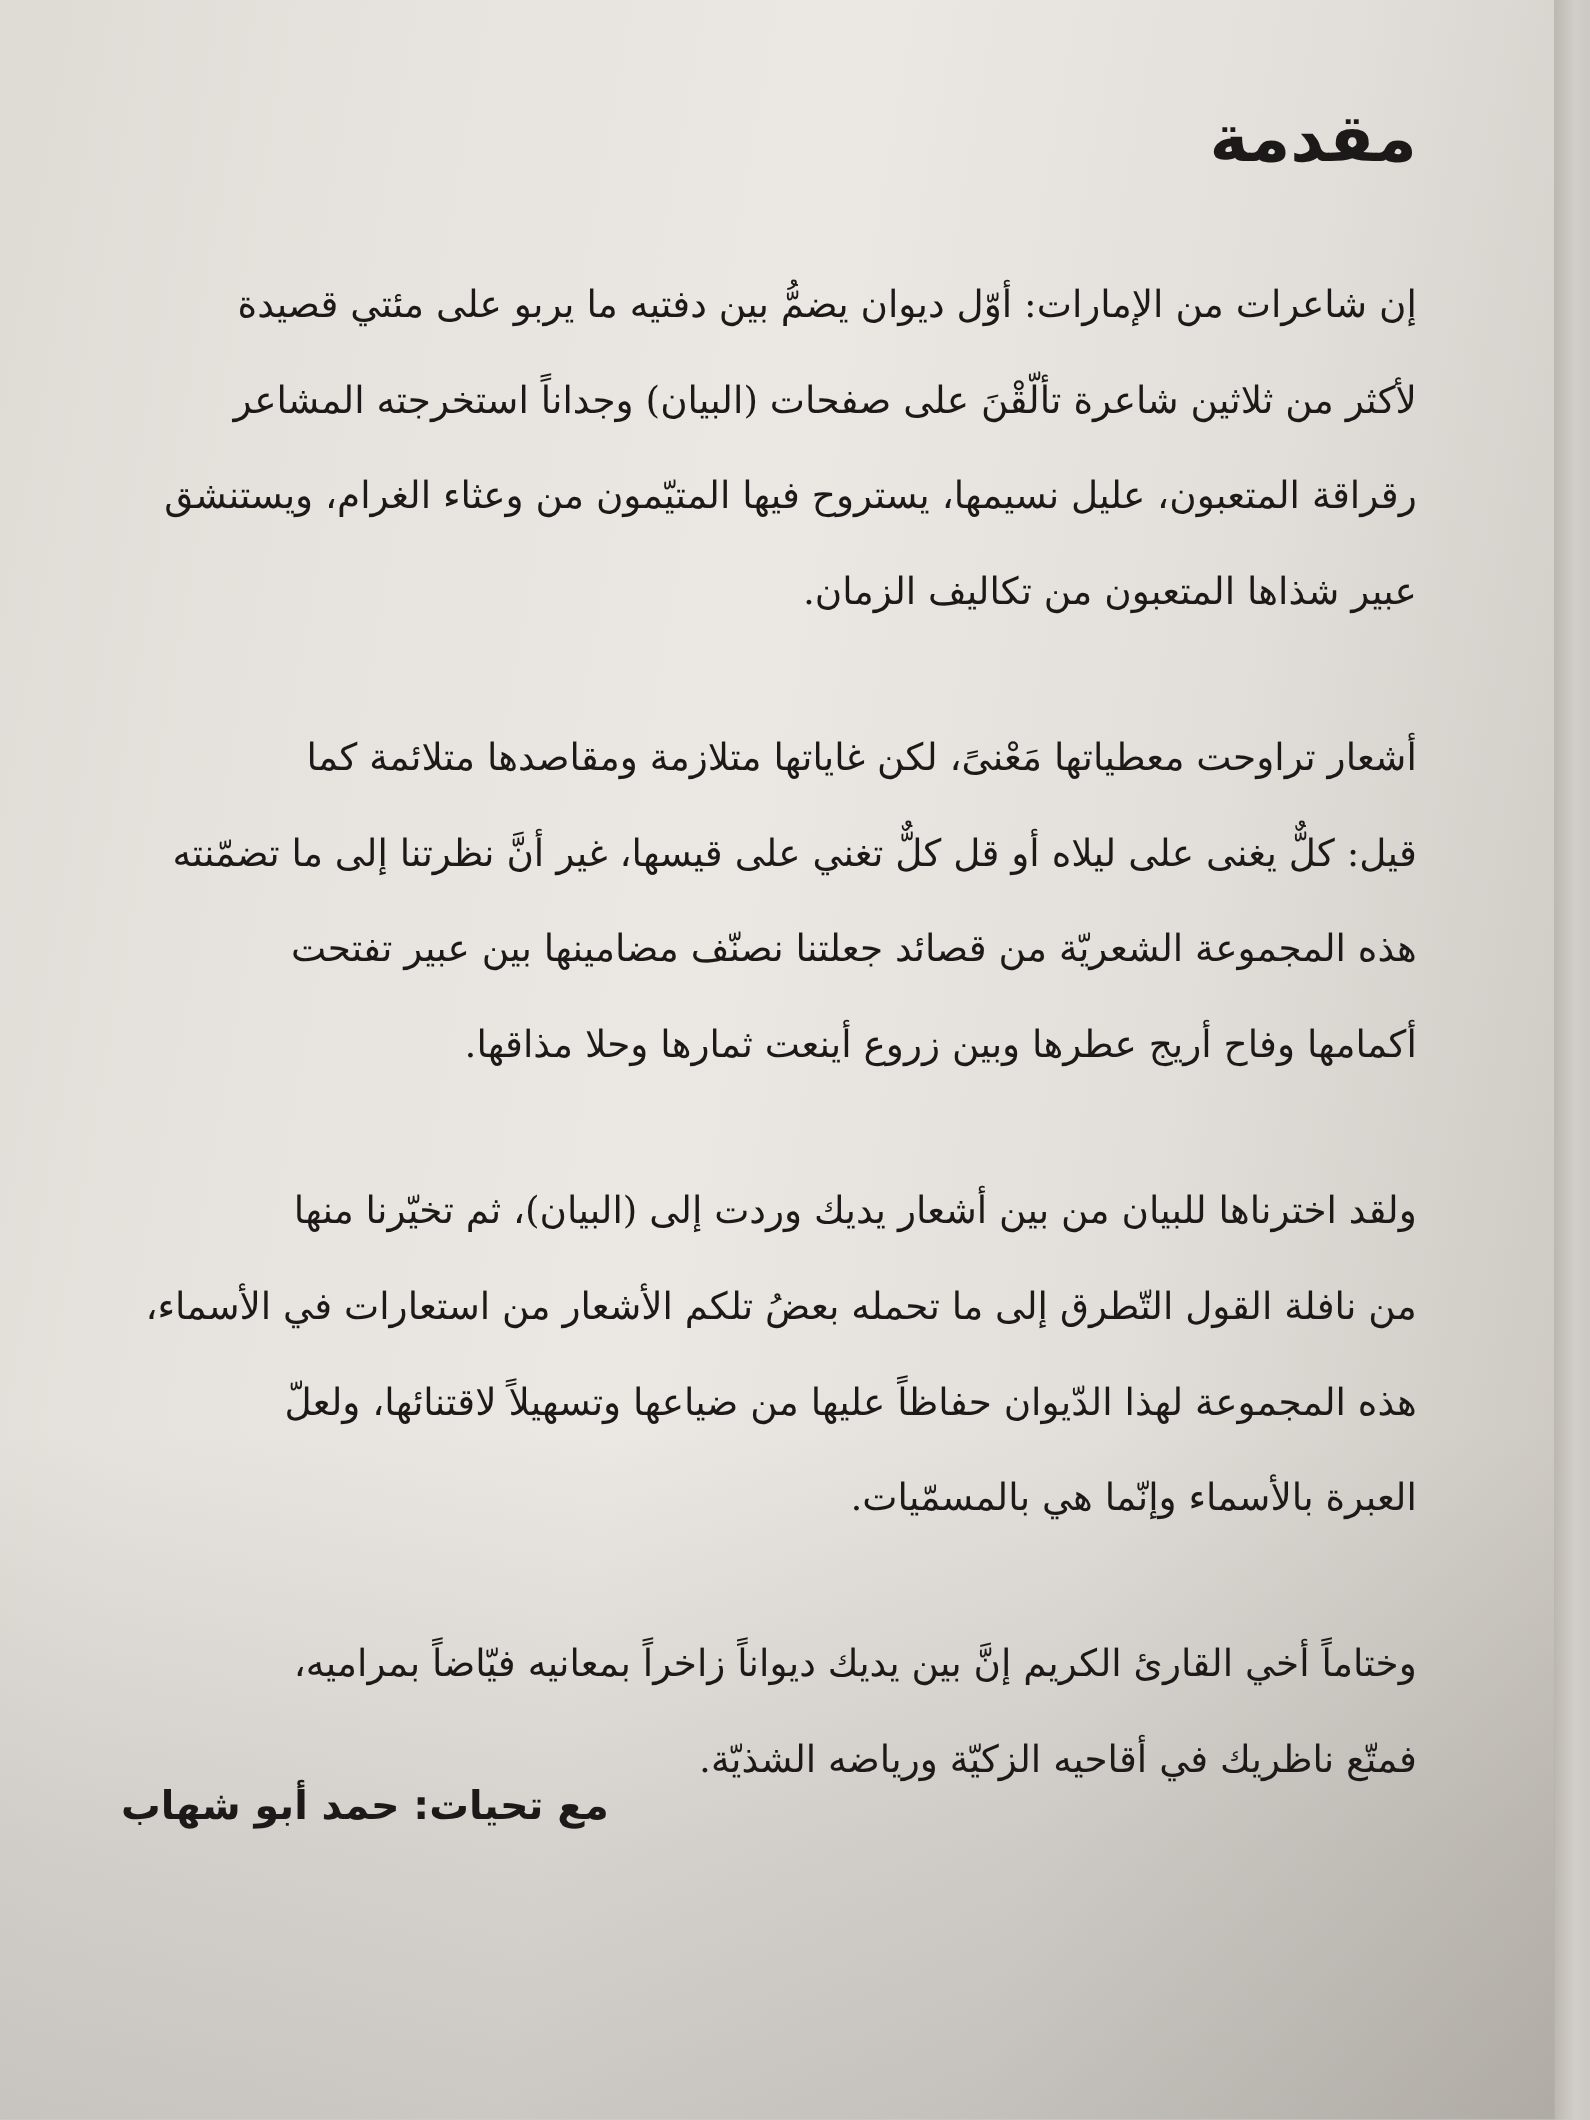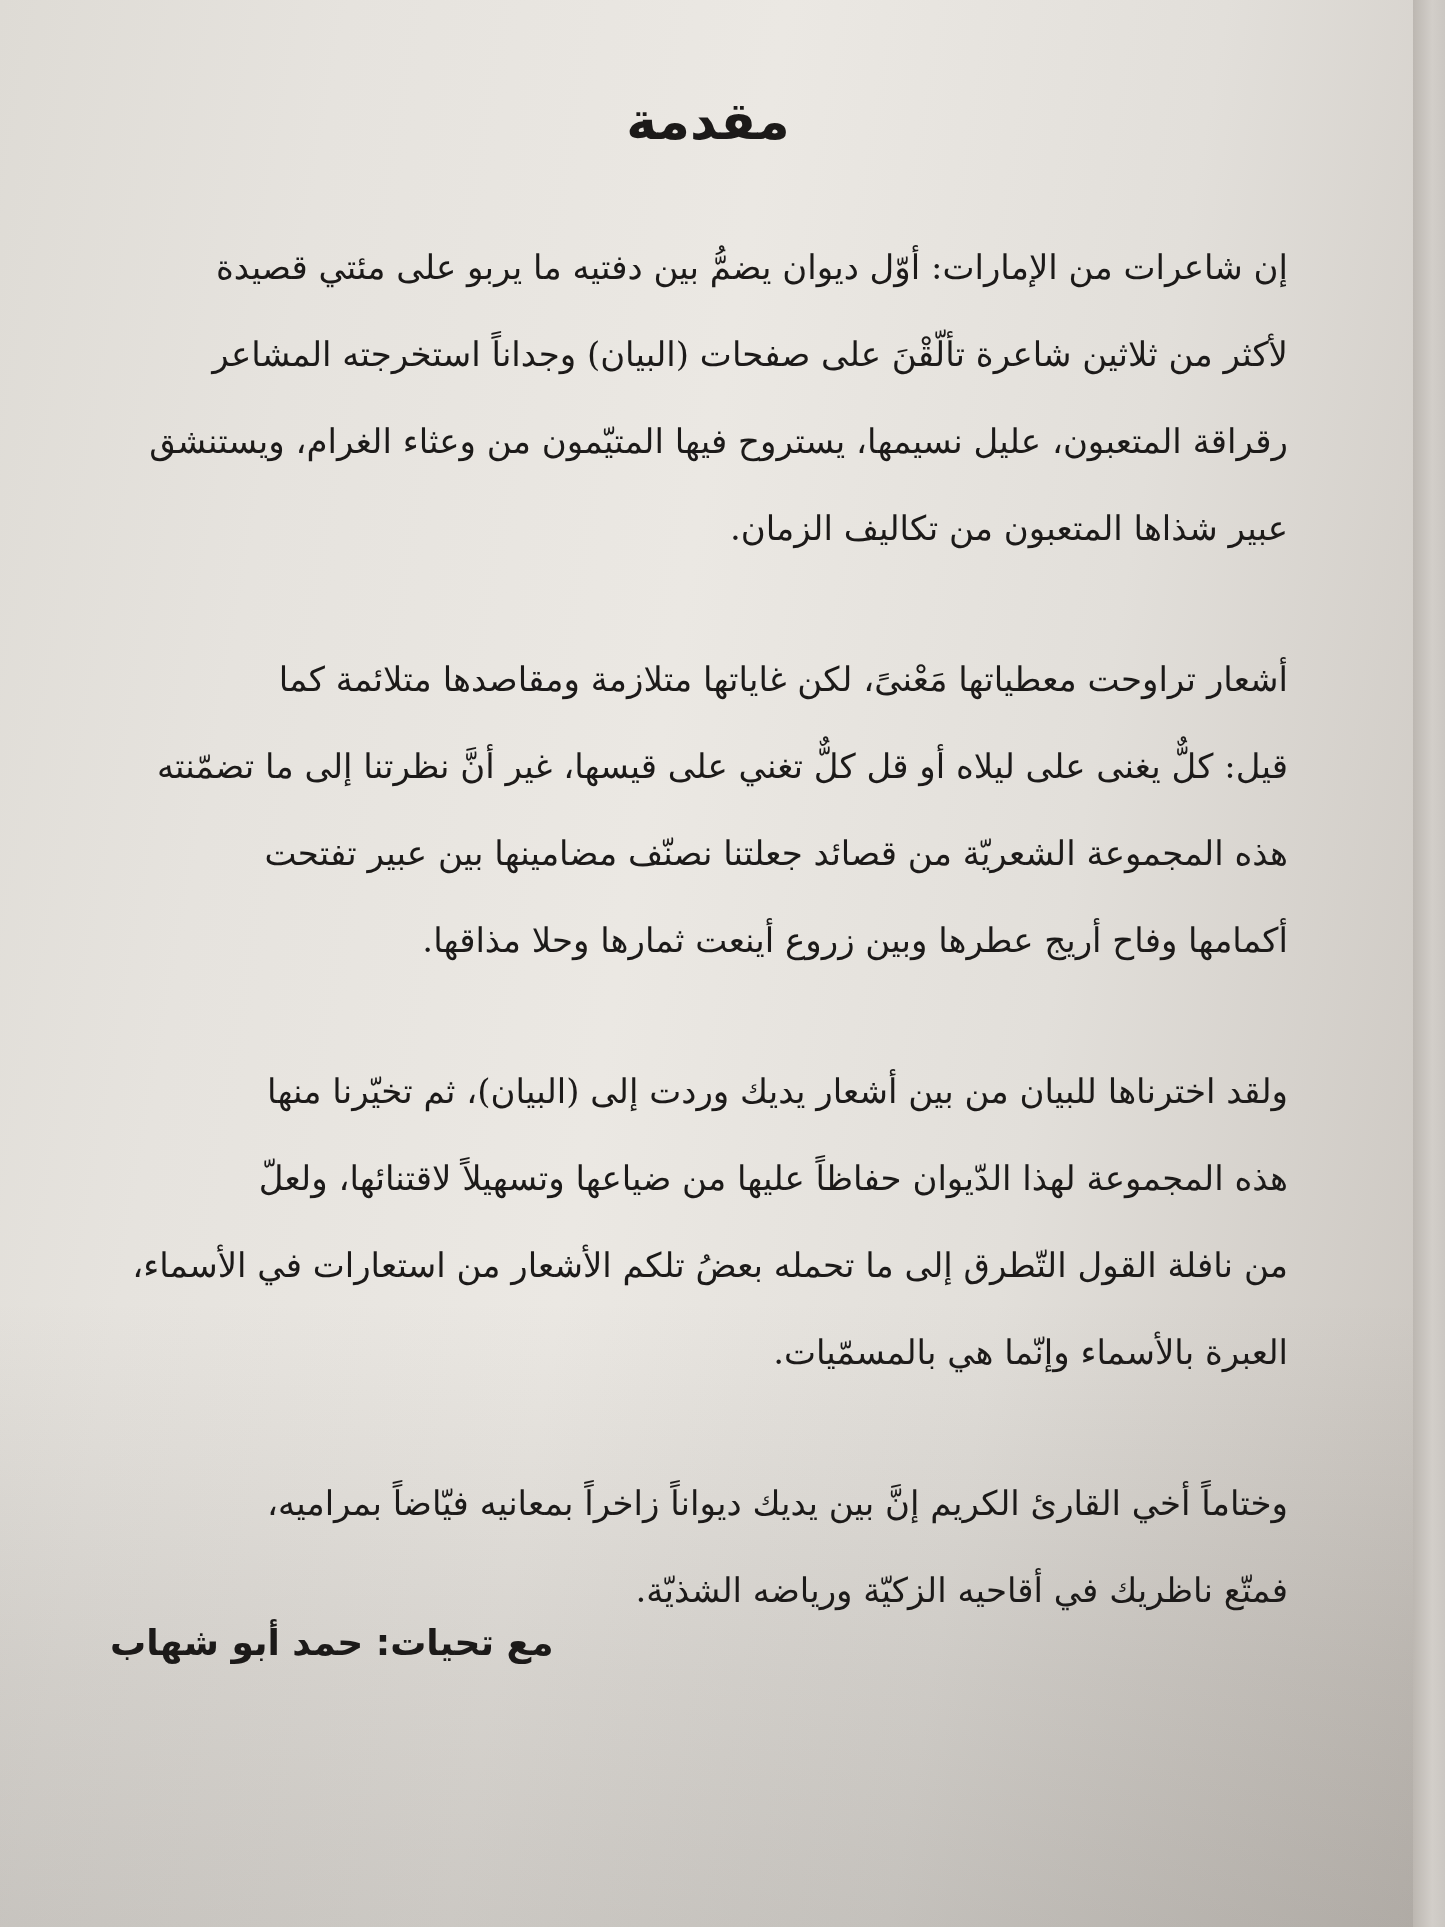--- a/index.html
+++ b/index.html
@@ -24,24 +24,23 @@
       background: linear-gradient(180deg, rgba(0,0,0,0) 0%, rgba(60,55,50,0.12) 60%, rgba(60,55,50,0.18) 100%);
       pointer-events: none;
     }
     .content {
       position: absolute; left: 128px; top: 90px; width: 1160px;
       direction: rtl; text-align: right;
       color: #1c1a19;
       font-family: "DejaVu Serif", serif;
     }
     .title {
-      text-align: center;
       font-family: "DejaVu Sans", sans-serif;
       font-weight: bold;
-      font-size: 52px;
+      font-size: 60px;
       margin: 0 0 72px 0;
       line-height: 1.2;
     }
     .para {
       font-size: 34px;
       line-height: 87px;
       margin: 0 0 64px 0;
       text-align: justify;
       text-align-last: right;
     }
@@ -74,22 +73,22 @@
 
   <div class="para">
     <span class="line">أشعار تراوحت معطياتها مَعْنىً، لكن غاياتها متلازمة ومقاصدها متلائمة كما</span>
     <span class="line">قيل: كلٌّ يغنى على ليلاه أو قل كلٌّ تغني على قيسها، غير أنَّ نظرتنا إلى ما تضمّنته</span>
     <span class="line">هذه المجموعة الشعريّة من قصائد جعلتنا نصنّف مضامينها بين عبير تفتحت</span>
     <span class="line">أكمامها وفاح أريج عطرها وبين زروع أينعت ثمارها وحلا مذاقها.</span>
   </div>
 
   <div class="para">
     <span class="line">ولقد اخترناها للبيان من بين أشعار يديك وردت إلى (البيان)، ثم تخيّرنا منها</span>
+    <span class="line">من نافلة القول التّطرق إلى ما تحمله بعضُ تلكم الأشعار من استعارات في الأسماء،</span>
     <span class="line">هذه المجموعة لهذا الدّيوان حفاظاً عليها من ضياعها وتسهيلاً لاقتنائها، ولعلّ</span>
-    <span class="line">من نافلة القول التّطرق إلى ما تحمله بعضُ تلكم الأشعار من استعارات في الأسماء،</span>
     <span class="line">العبرة بالأسماء وإنّما هي بالمسمّيات.</span>
   </div>
 
   <div class="para">
     <span class="line">وختاماً أخي القارئ الكريم إنَّ بين يديك ديواناً زاخراً بمعانيه فيّاضاً بمراميه،</span>
     <span class="line">فمتّع ناظريك في أقاحيه الزكيّة ورياضه الشذيّة.</span>
   </div>
 </div>
 
 <div class="signature">مع تحيات: حمد أبو شهاب</div>

